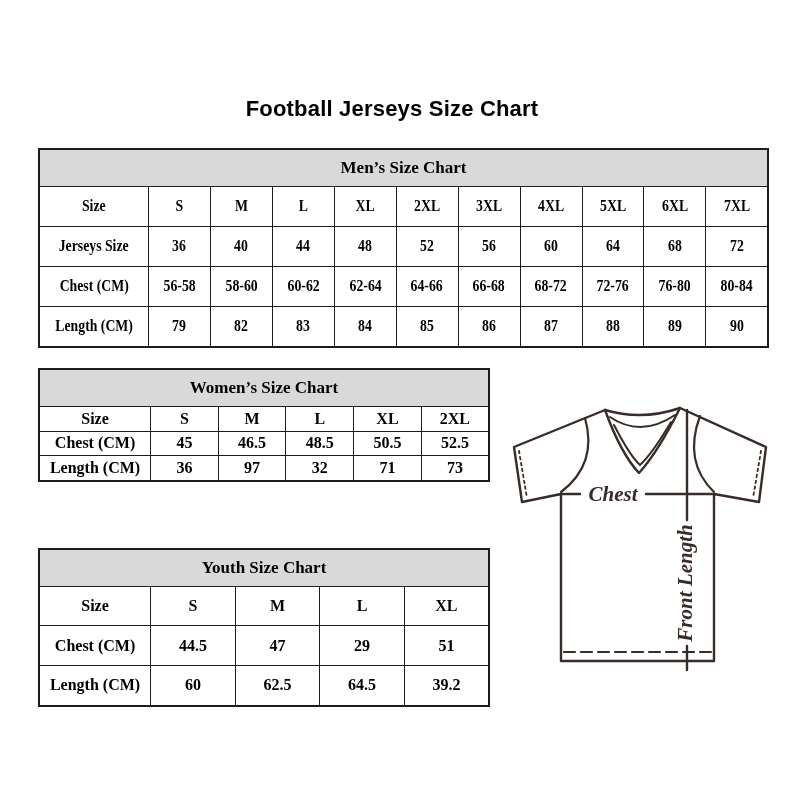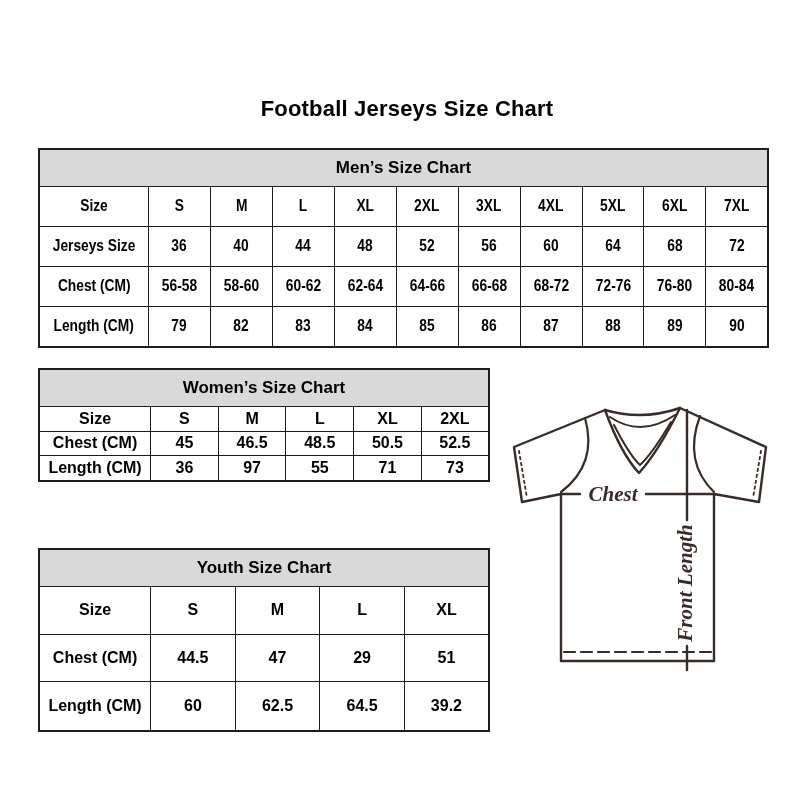--- a/index.html
+++ b/index.html
@@ -2,26 +2,26 @@
 <html><head>
 <meta charset="utf-8">
 <style>
   html,body{margin:0;padding:0;}
   body{
     width:800px;height:800px;background:#ffffff;position:relative;overflow:hidden;
     font-family:"Liberation Sans",sans-serif;color:#000;
   }
   .page-title{
     position:absolute;top:96px;left:0;width:784px;text-align:center;
-    font-size:22px;font-weight:bold;letter-spacing:.2px;margin-left:15px;
-  }
-  .tbl{position:absolute;}
+    font-size:22px;font-weight:bold;letter-spacing:.2px;
+  }
+  .tbl{position:absolute;font-family:Liberation Serif, serif;}
   .tbl-mens{left:38px;top:148px;width:731px;height:200px;}
   .tbl-womens{left:38px;top:368px;width:452px;height:114px;}
-  .tbl-youth{left:38px;top:548px;width:452px;height:184px;}
+  .tbl-youth{left:38px;top:548px;width:452px;height:159px;}
   .tbl table{
     border-collapse:collapse;table-layout:fixed;width:100%;height:100%;
     border:2.5px solid #1c1c1c;
   }
   .tbl td{
     border:1.5px solid #1c1c1c;text-align:center;vertical-align:middle;
     font-weight:bold;font-size:16px;padding:0;background:#fff;
   }
   .tbl td.thead-cell{background:#d9d9d9;font-size:17px;height:36px;}
   .tbl td span{display:inline-block;white-space:nowrap;}
@@ -139,21 +139,21 @@
           <td><span>45</span></td>
           <td><span>46.5</span></td>
           <td><span>48.5</span></td>
           <td><span>50.5</span></td>
           <td><span>52.5</span></td>
         </tr>
         <tr>
           <td class="label-cell"><span>Length (CM)</span></td>
           <td><span>36</span></td>
           <td><span>97</span></td>
-          <td><span>55</span></td>
+          <td><span>32</span></td>
           <td><span>71</span></td>
           <td><span>73</span></td>
         </tr>
       </tbody>
     </table>
   </div>
 <div class="tbl tbl-youth">
     <table>
       <colgroup>
         <col style="width:24.8%">

